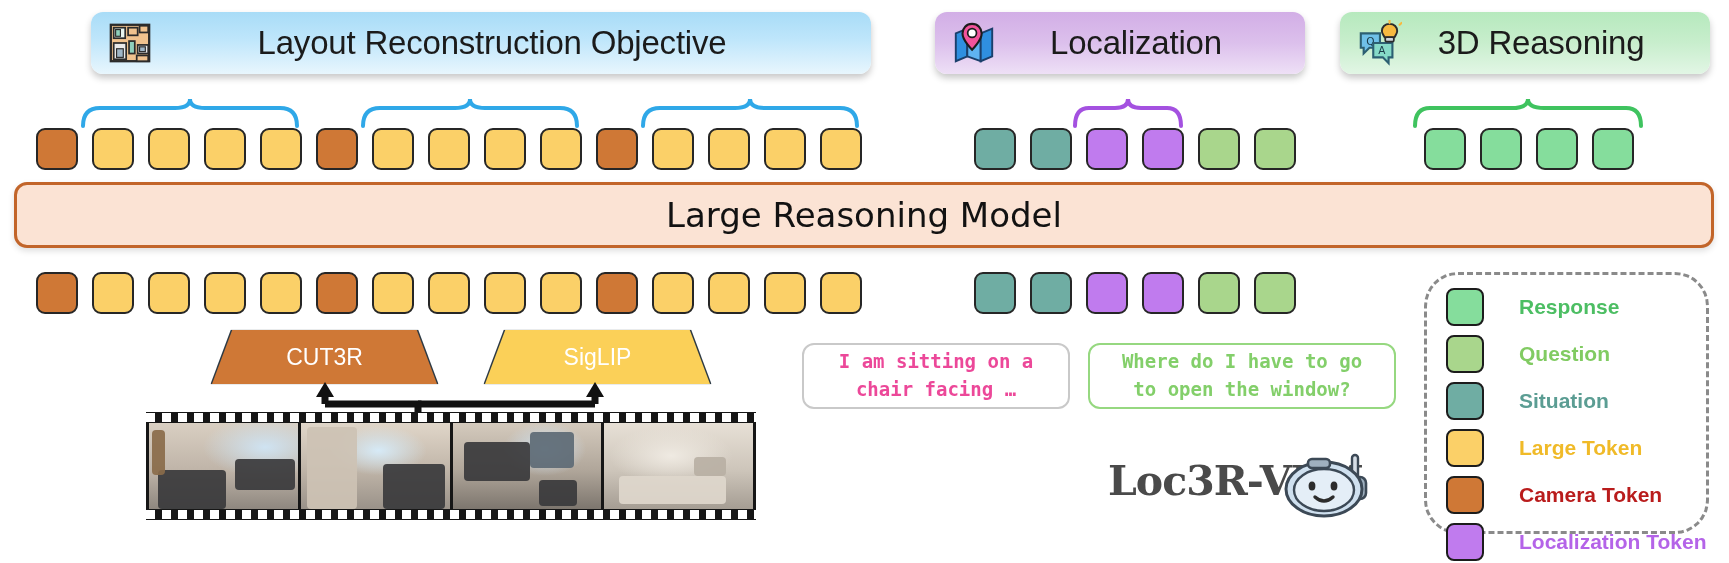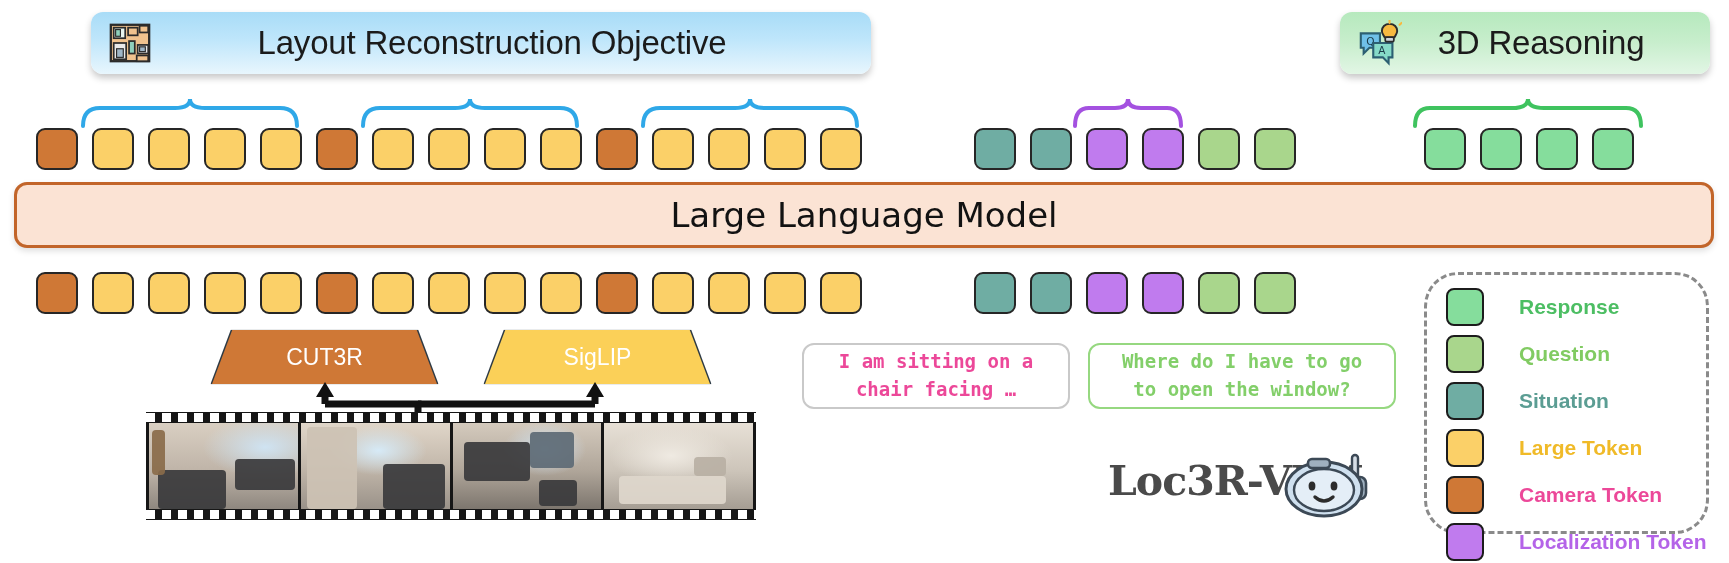--- a/index.html
+++ b/index.html
@@ -125,20 +125,30 @@
       <rect x="7" y="24" width="13" height="17" fill="#e9e9e9" stroke="#2b2b2b" stroke-width="1.8"></rect>
       <rect x="10" y="30" width="7" height="9" fill="#9fb6c7" stroke="#2b2b2b" stroke-width="1.2"></rect>
       <rect x="23" y="22" width="6" height="13" fill="#8fd0bd" stroke="#2b2b2b" stroke-width="1.8"></rect>
       <rect x="32" y="26" width="11" height="9" fill="#e9e9e9" stroke="#2b2b2b" stroke-width="1.8"></rect>
       <rect x="34" y="28" width="6" height="5" fill="#9fb6c7" stroke="#2b2b2b" stroke-width="1.2"></rect>
       <rect x="31" y="37" width="12" height="6" fill="#f0c28e" stroke="#2b2b2b" stroke-width="1.8"></rect>
     </svg>
     <div class="btext">Layout Reconstruction Objective</div>
   </div>
 
+  <div class="banner" id="banner-localization">
+    <svg class="bicon" viewBox="0 0 48 48">
+      <path d="M5 14 L17 9 L17 38 L5 43 Z" fill="#2f8fe0" stroke="#1b3f6b" stroke-width="2"></path>
+      <path d="M17 9 L31 14 L31 43 L17 38 Z" fill="#5fb3f2" stroke="#1b3f6b" stroke-width="2"></path>
+      <path d="M31 14 L43 9 L43 38 L31 43 Z" fill="#2f8fe0" stroke="#1b3f6b" stroke-width="2"></path>
+      <path d="M22 4 C16 4 12 8.5 12 14 C12 21 22 31 22 31 C22 31 32 21 32 14 C32 8.5 28 4 22 4 Z" fill="#f2539b" stroke="#1c1c1c" stroke-width="2.2"></path>
+      <circle cx="22" cy="13.5" r="4.6" fill="#ffffff" stroke="#1c1c1c" stroke-width="1.8"></circle>
+    </svg>
+    <div class="btext">Localization</div>
+  </div>
 
   <div class="banner" id="banner-reasoning">
     <svg class="bicon" viewBox="0 0 48 48">
       <path d="M5 14 h20 v15 h-11 l-6 6 v-6 h-3 Z" fill="#6fc0e8" stroke="#2c5f72" stroke-width="2.2"></path>
       <text x="15" y="26" font-size="11" text-anchor="middle" fill="#1a3a48" font-family="DejaVu Sans">Q</text>
       <path d="M18 24 h20 v15 h-4 v6 l-6 -6 h-10 Z" fill="#86dac8" stroke="#2c5f72" stroke-width="2.2"></path>
       <text x="27" y="36" font-size="11" text-anchor="middle" fill="#1a3a48" font-family="DejaVu Sans">A</text>
       <path d="M35 4 C30 4 27 7.5 27 11.5 C27 14.5 29 16 29.8 18 h10.4 C41 16 43 14.5 43 11.5 C43 7.5 40 4 35 4 Z" fill="#f7b940" stroke="#2c2c2c" stroke-width="2"></path>
       <rect x="30.5" y="18" width="9" height="4.5" rx="1.4" fill="#cfd6dd" stroke="#2c2c2c" stroke-width="1.8"></rect>
       <line x1="35" y1="0.5" x2="35" y2="3" stroke="#f7b940" stroke-width="2.2" stroke-linecap="round"></line>
@@ -183,21 +193,21 @@
       <div class="tok c-localization" style="left: 1142px; top: 128px;"></div>
       <div class="tok c-question" style="left: 1198px; top: 128px;"></div>
       <div class="tok c-question" style="left: 1254px; top: 128px;"></div>
       <div class="tok c-response" style="left: 1424px; top: 128px;"></div>
       <div class="tok c-response" style="left: 1480px; top: 128px;"></div>
       <div class="tok c-response" style="left: 1536px; top: 128px;"></div>
       <div class="tok c-response" style="left: 1592px; top: 128px;"></div>
     </div>
 
   <div id="llm">
-    <div class="lbl">Large Language Model</div>
+    <div class="lbl">Large Reasoning Model</div>
   </div>
 
   <div id="tokens-in">
       <div class="tok c-camera" style="left: 36px; top: 272px;"></div>
       <div class="tok c-vision" style="left: 92px; top: 272px;"></div>
       <div class="tok c-vision" style="left: 148px; top: 272px;"></div>
       <div class="tok c-vision" style="left: 204px; top: 272px;"></div>
       <div class="tok c-vision" style="left: 260px; top: 272px;"></div>
       <div class="tok c-camera" style="left: 316px; top: 272px;"></div>
       <div class="tok c-vision" style="left: 372px; top: 272px;"></div>
@@ -297,21 +307,21 @@
         <div class="legrow">
           <div class="legsw" style="background: rgb(111, 173, 163);"></div>
           <div class="leglbl" style="color: rgb(91, 157, 147);">Situation</div>
         </div>
         <div class="legrow">
           <div class="legsw" style="background: rgb(251, 208, 104);"></div>
           <div class="leglbl" style="color: rgb(240, 186, 40);">Large Token</div>
         </div>
         <div class="legrow">
           <div class="legsw" style="background: rgb(207, 120, 54);"></div>
-          <div class="leglbl" style="color: #ec4899;">Camera Token</div>
+          <div class="leglbl" style="color: #b91c1c;">Camera Token</div>
         </div>
         <div class="legrow">
           <div class="legsw" style="background: rgb(192, 123, 238);"></div>
           <div class="leglbl" style="color: rgb(180, 100, 232);">Localization Token</div>
         </div>
       </div>
   </div>
 
 </div>
 

